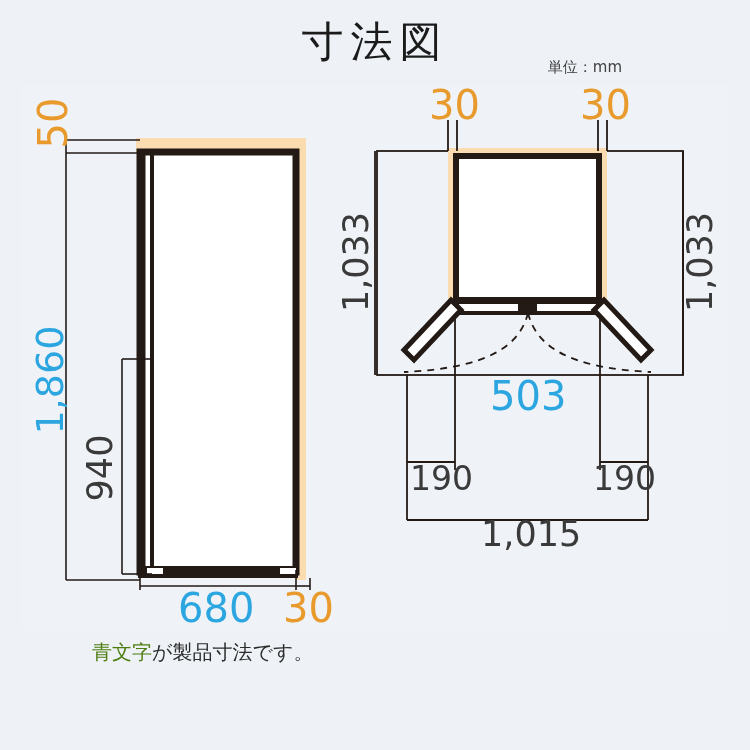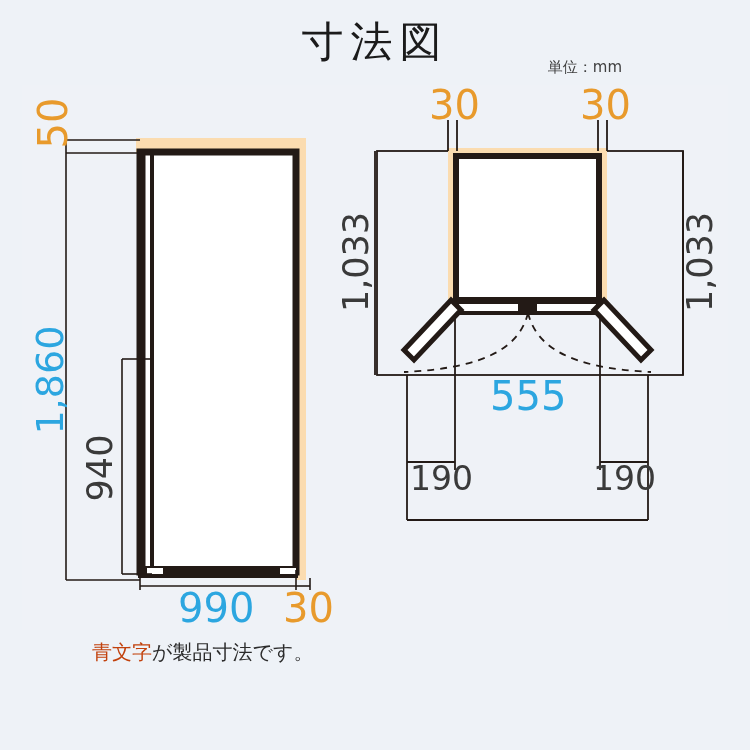--- a/index.html
+++ b/index.html
@@ -68,21 +68,21 @@
   .notes {
     position: absolute;
     left: 92px;
     top: 638px;
     width: 600px;
     font-family: "DejaVu Sans", sans-serif;
     font-size: 20px;
     line-height: 29px;
     color: #2b2b2b;
   }
-  .notes .blue { color: #c2410c; }
+  .notes .blue { color: #4d7c0f; }
   .swatch {
     display: inline-block;
     width: 17px;
     height: 17px;
     background: #fbdcb0;
     vertical-align: -2px;
     margin-right: 2px;
   }
   .note-line2 { text-indent: 0; }
   .note-line3 { padding-left: 21px; }
@@ -128,21 +128,21 @@
     <line x1="296" y1="586" x2="310" y2="586" stroke="#231a16" stroke-width="1.6"></line>
     <line x1="310" y1="578" x2="310" y2="590" stroke="#231a16" stroke-width="1.6"></line>
   </svg>
 
   <div class="lbl orange rot" style="left:26px; top:100px; width:54px; text-align:center; font-size:40px;">50</div>
 
   <div class="lbl blue rot" style="left:-10px; top:358px; width:120px; text-align:center; font-size:38px;">1,860</div>
 
   <div class="lbl rot" style="left:57px; top:448px; width:86px; text-align:center; font-size:35px;">940</div>
 
-  <div class="lbl blue" style="left:178px; top:585px; font-size:40px;">990</div>
+  <div class="lbl blue" style="left:178px; top:585px; font-size:40px;">680</div>
 
   <div class="lbl orange" style="left:283px; top:585px; font-size:40px;">30</div>
 
   <svg style="left:0px; top:0px;" width="750" height="750">
 
     <rect x="377" y="151" width="306" height="224" fill="none" stroke="#231a16" stroke-width="1.8"></rect>
 
     <rect x="448" y="148" width="9" height="158" fill="#fbdcb0"></rect>
     <rect x="448" y="148" width="158" height="9" fill="#fbdcb0"></rect>
     <rect x="598" y="148" width="9" height="158" fill="#fbdcb0"></rect>
@@ -185,26 +185,27 @@
   </svg>
 
   <div class="lbl orange" style="left:429px; top:82px; font-size:40px;">30</div>
 
   <div class="lbl orange" style="left:580px; top:82px; font-size:40px;">30</div>
 
   <div class="lbl rot" style="left:296px; top:242px; width:120px; text-align:center; font-size:35px;">1,033</div>
 
   <div class="lbl rot" style="left:640px; top:242px; width:120px; text-align:center; font-size:35px;">1,033</div>
 
-  <div class="lbl blue" style="left:490px; top:373px; font-size:40px;">555</div>
+  <div class="lbl blue" style="left:490px; top:373px; font-size:40px;">503</div>
 
   <div class="lbl" style="left:410px; top:459px; font-size:33px;">190</div>
 
   <div class="lbl" style="left:593px; top:459px; font-size:33px;">190</div>
 
+  <div class="lbl" style="left:481px; top:514px; font-size:35px;">1,015</div>
 
   <div class="notes">
     <div>
       <span class="blue">青文字</span><span>が製品寸法です。</span>
     </div>
   </div>
 
 </div>
 
 </body></html>

